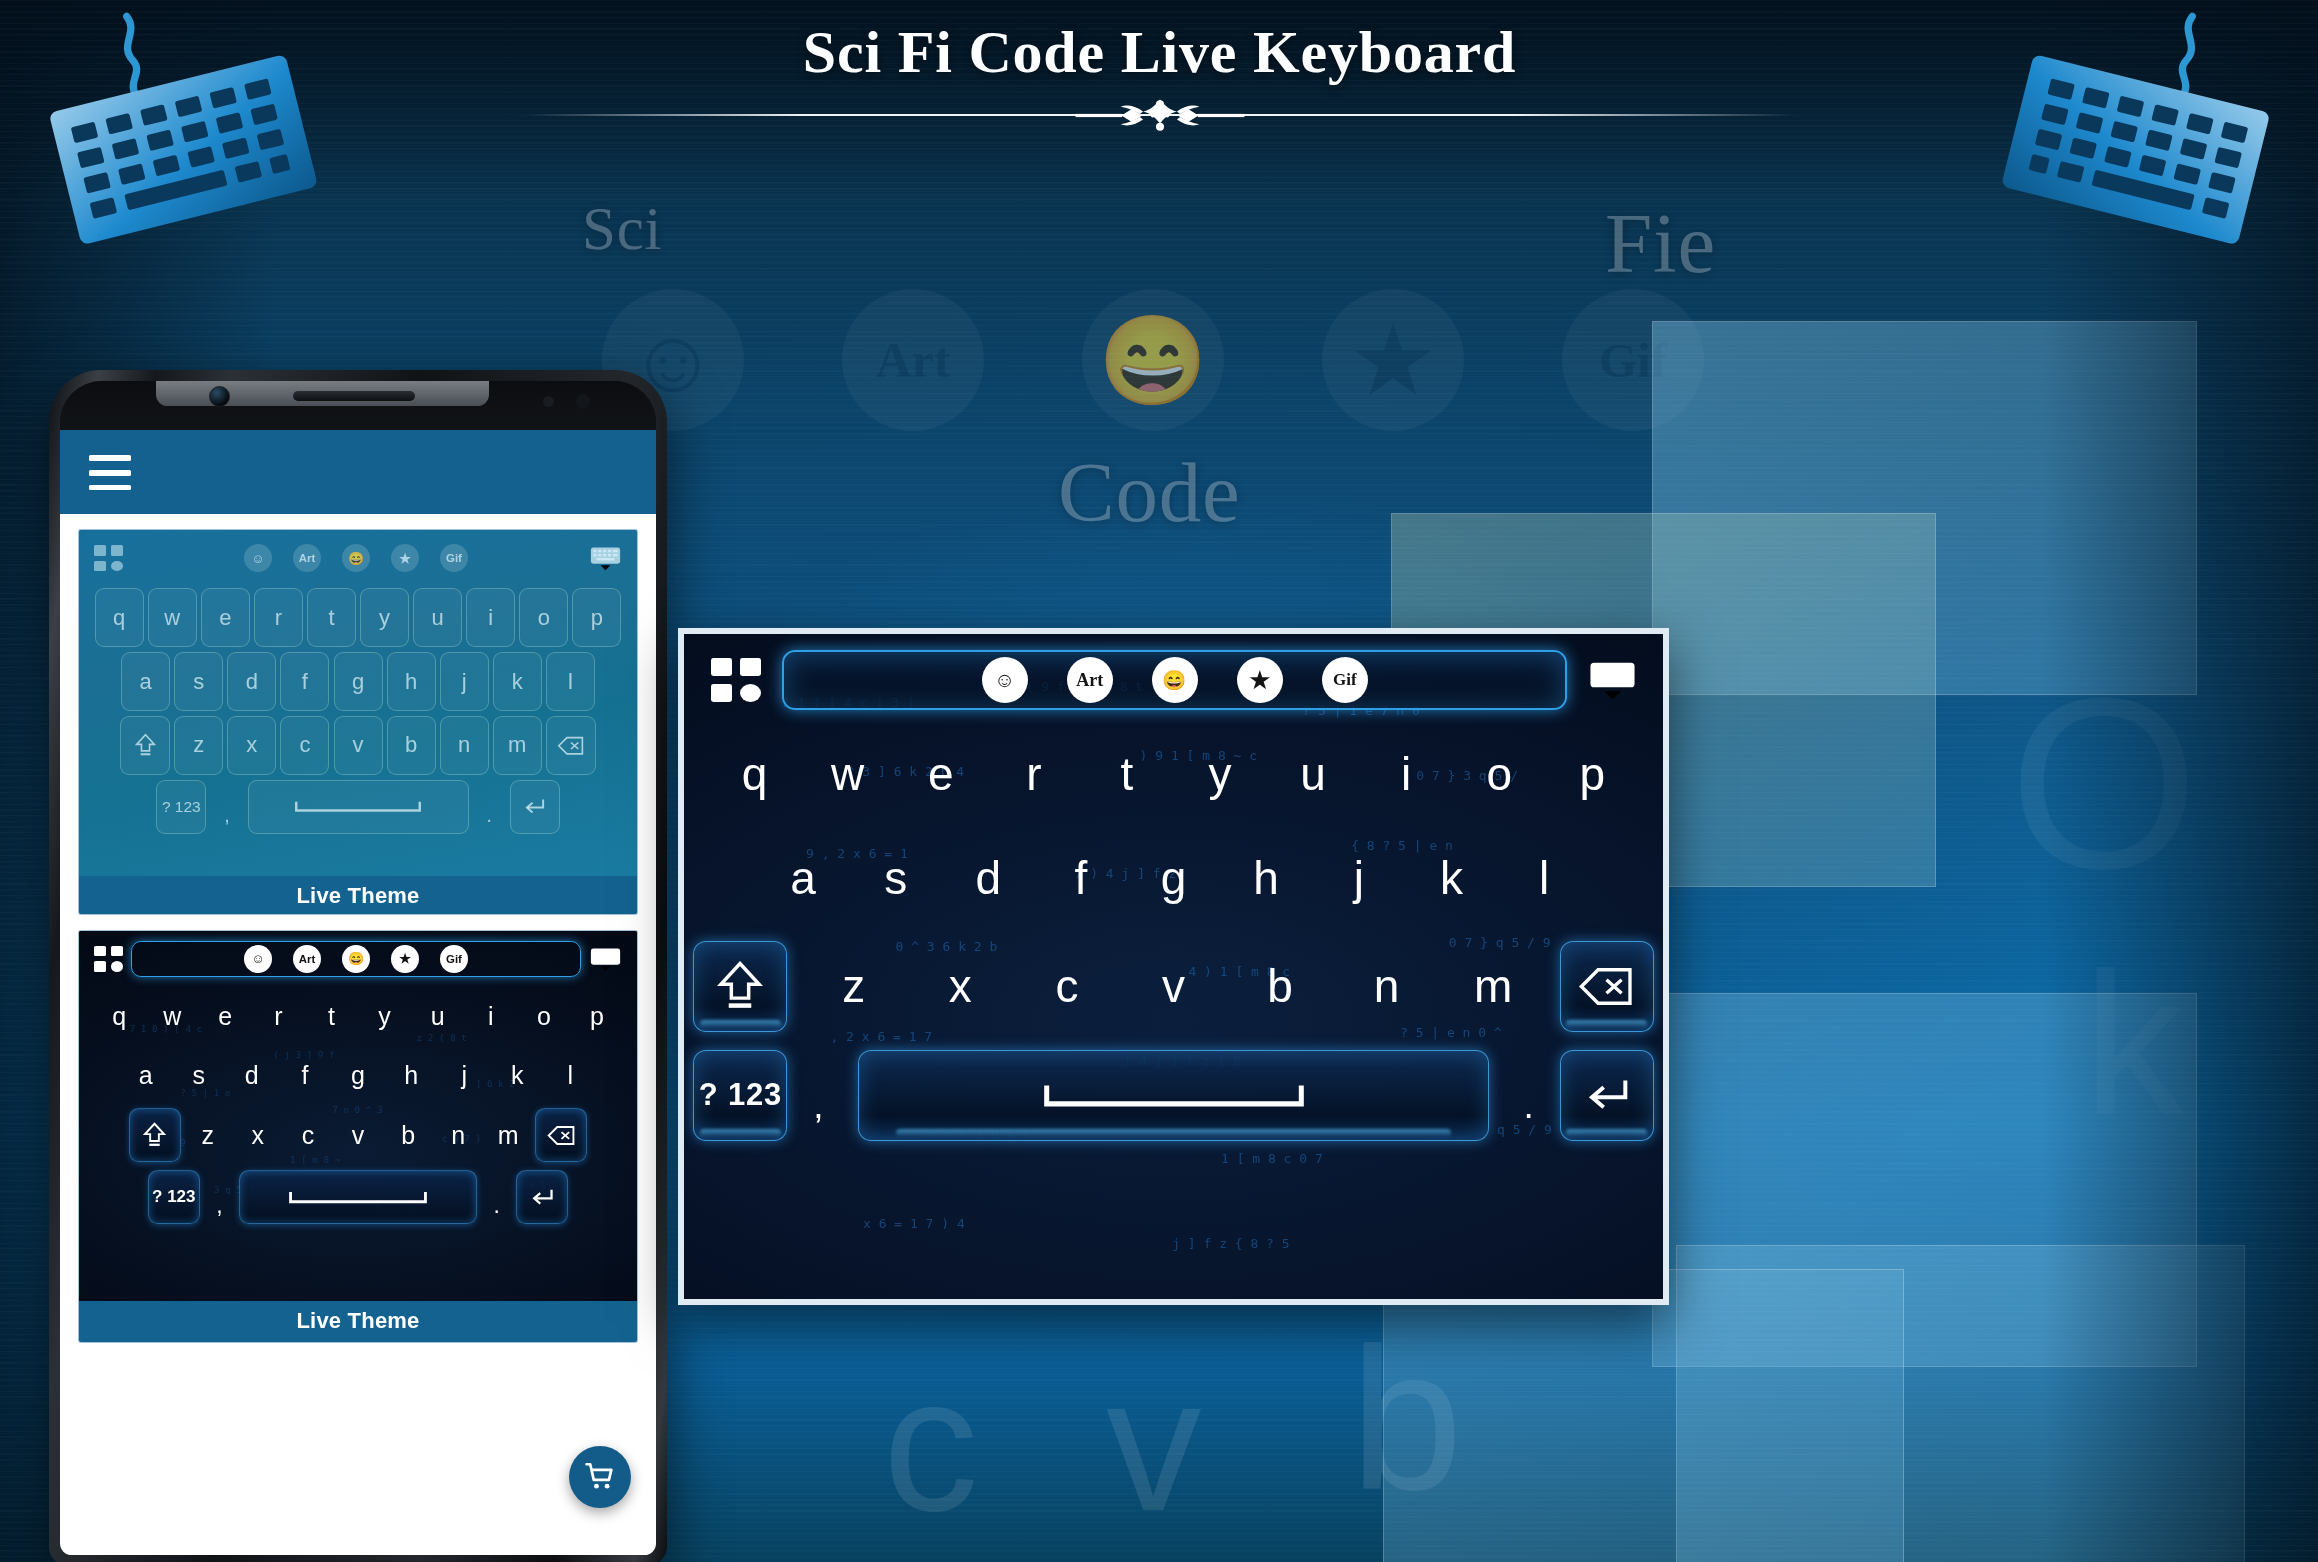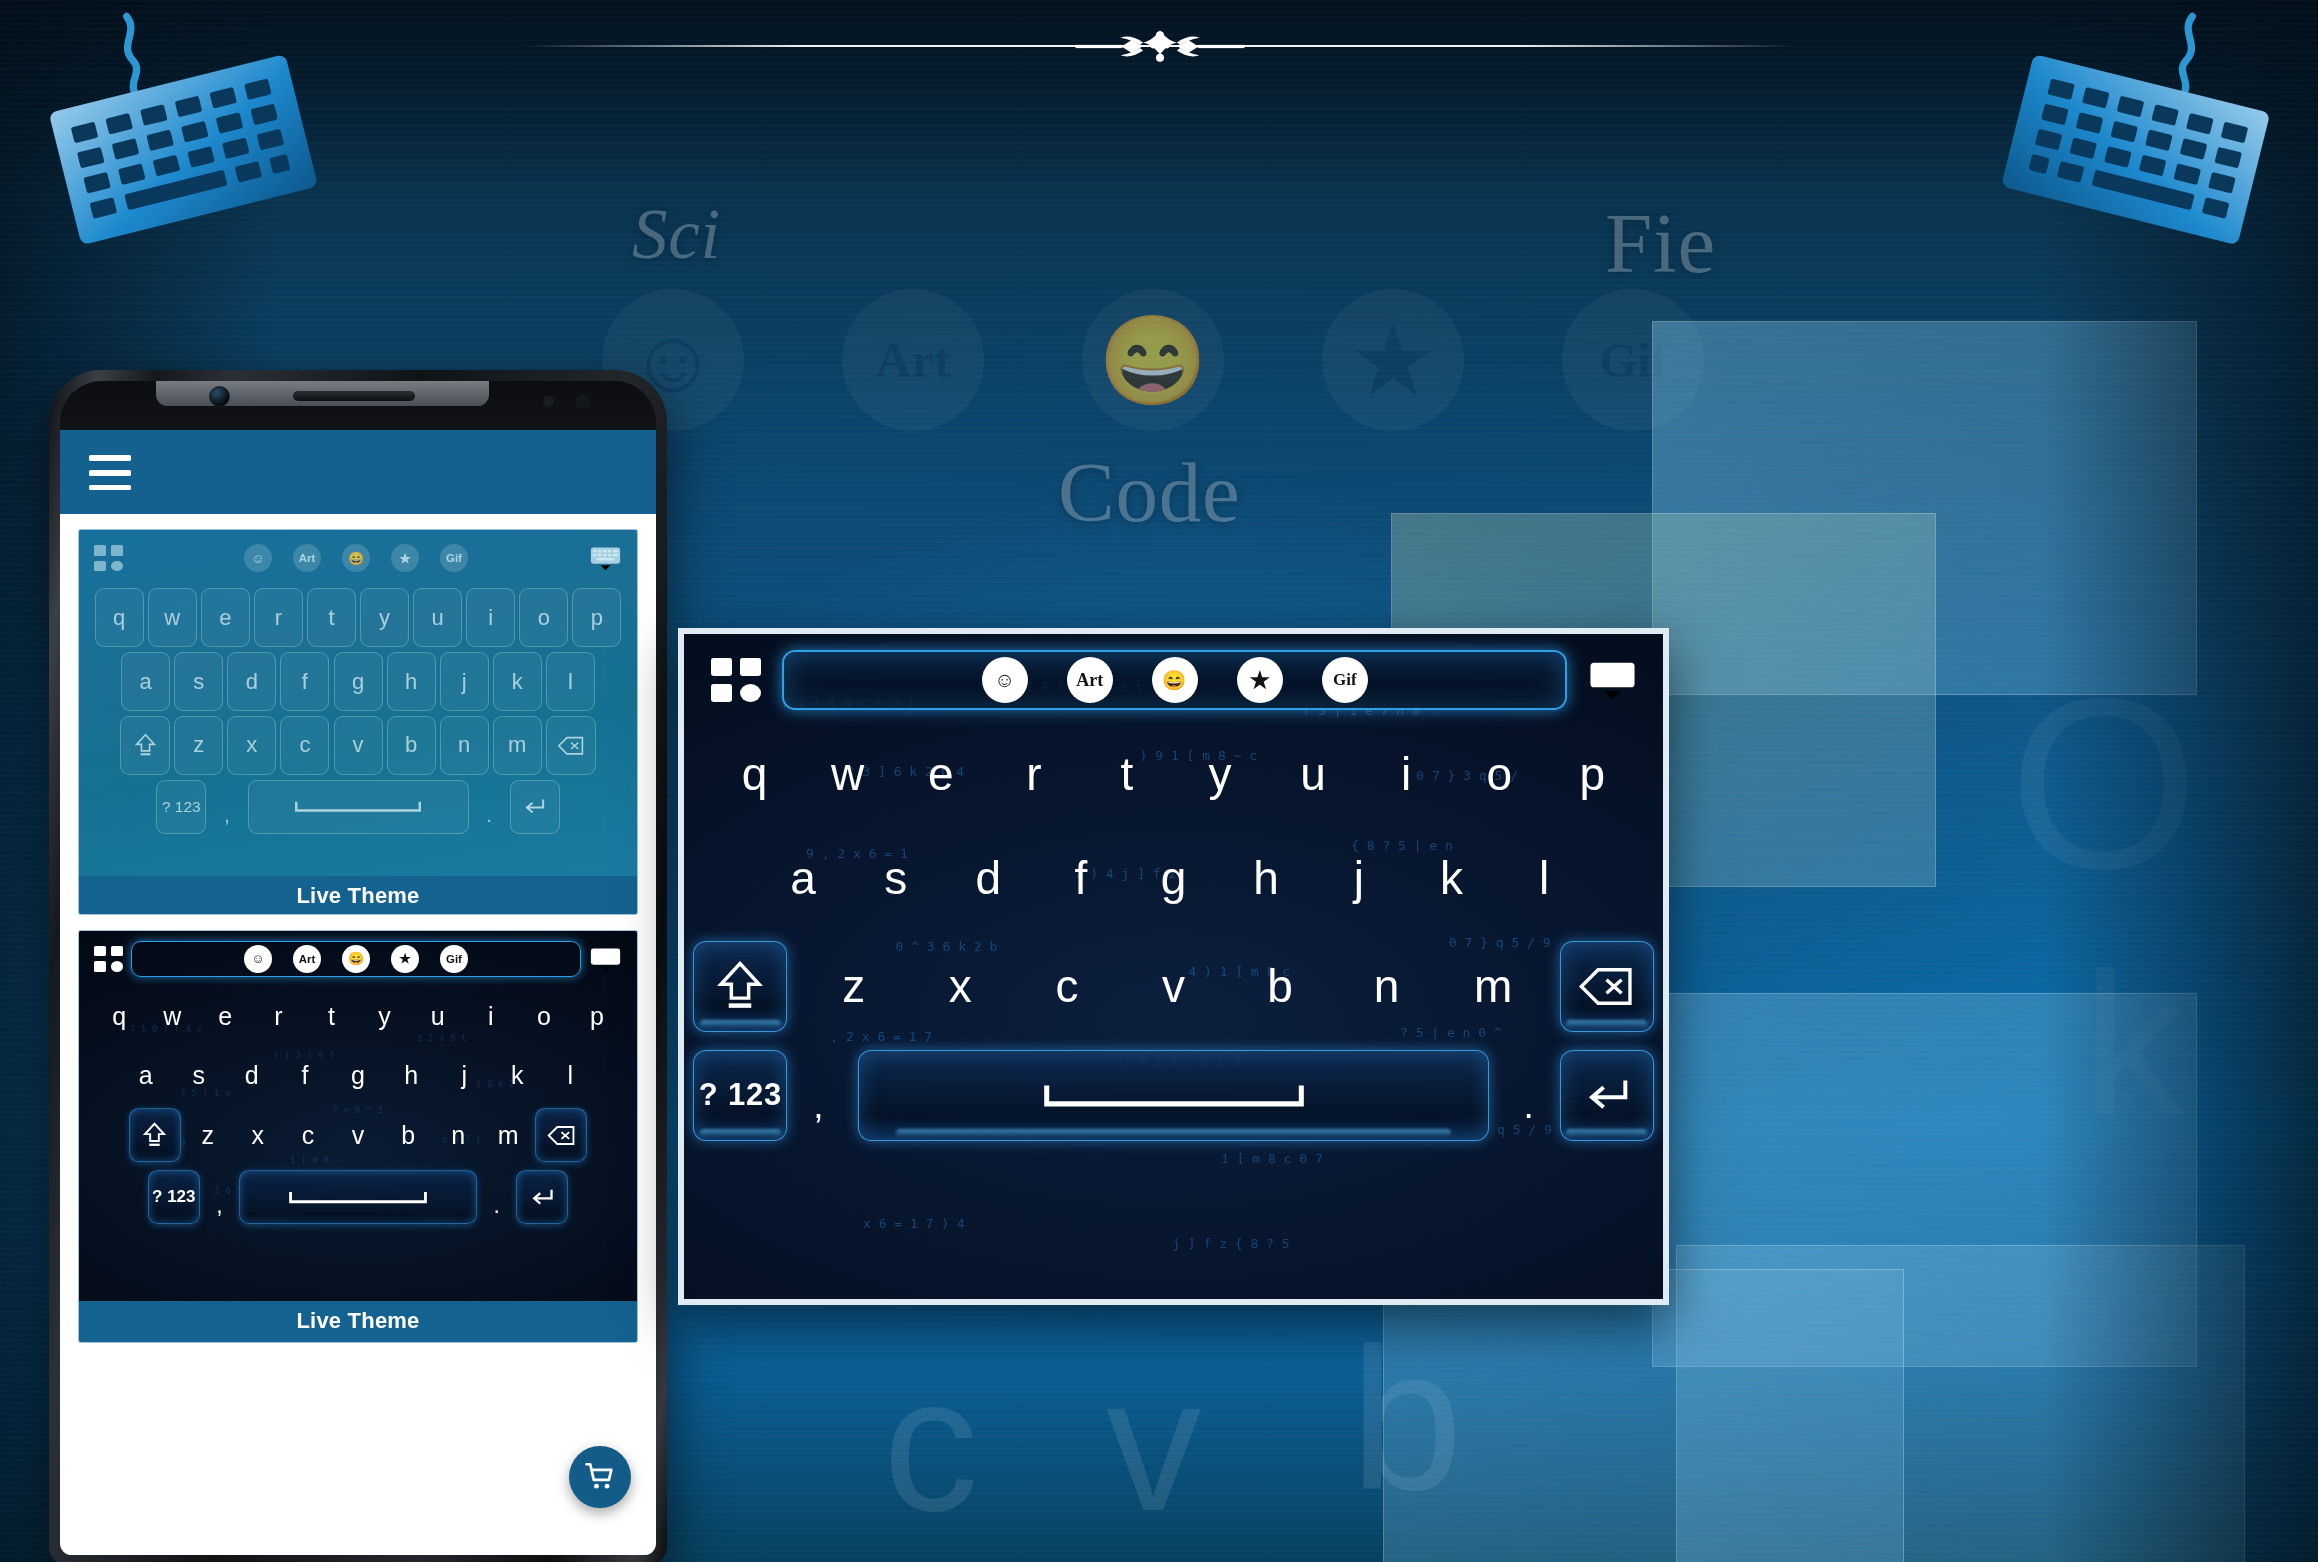--- a/index.html
+++ b/index.html
@@ -217,21 +217,21 @@
   </div>
   <div class="ghost" style="left:1383px;top:1269px;width:521px;height:309px;background:rgba(120,185,220,0.14);">
     <div class="inner" style="background:linear-gradient(135deg,rgba(120,190,225,.20),rgba(90,165,210,.12));"></div>
   </div>
 
   <div class="vigL"></div>
   <div class="vigR"></div>
   <div class="vigT"></div>
   <div id="scanlines"></div>
 
-  <div class="wm" style="left:632px;top:194px;font-size:71px;font-style:italic;">Sci</div>
+  <div class="wm" style="left:582px;top:194px;font-size:61px;">Sci</div>
   <div class="wm" style="left:1058px;top:443px;font-size:85px;">Code</div>
   <div class="wm" style="left:1605px;top:194px;font-size:85px;">Fie</div>
 
   <div class="kbdeco" style="left:37px;top:-8.1px;transform:rotate(-14deg);">
     <svg width="268" height="236" viewBox="0 0 330 290">
       <defs>
           <linearGradient id="kgL" x1="0" y1="0" x2="1" y2="1">
         <stop offset="0" stop-color="#9ed4f5"></stop>
             <stop offset="55%" stop-color="#1f8fd6"></stop>
             <stop offset="100%" stop-color="#0d5b91"></stop>
@@ -298,20 +298,21 @@
           <rect x="260" y="200" width="30" height="20" rx="3"></rect>
         <rect x="40" y="232" width="30" height="20" rx="3"></rect>
           <rect x="84" y="232" width="126" height="20" rx="3"></rect>
         <rect x="224" y="232" width="30" height="20" rx="3"></rect>
           <rect x="268" y="232" width="22" height="20" rx="3"></rect>
       </g>
     </svg>
   </div>
 
   <div id="titlewrap">
+    <div id="apptitle">Sci Fi Code Live Keyboard</div>
     <div id="divider">
       <div class="bar"></div>
       <div class="orn">
         <svg width="171" height="37" viewBox="0 0 210 46">
           <g fill="#ffffff">
             <path d="M105 3 C98 12, 92 16, 84 18 C92 20, 98 24, 105 33 C112 24, 118 20, 126 18 C118 16, 112 12, 105 3 Z"></path>
             <path d="M105 43 C98 34, 92 30, 84 28 C92 26, 98 22, 105 13 C112 22, 118 26, 126 28 C118 30, 112 34, 105 43 Z" opacity="0"></path>
             <path d="M84 18 C74 11, 64 9, 56 12 C66 14, 74 17, 80 21 Z"></path>
             <path d="M126 18 C136 11, 146 9, 154 12 C144 14, 136 17, 130 21 Z"></path>
             <path d="M84 28 C74 35, 64 37, 56 34 C66 32, 74 29, 80 25 Z"></path>

